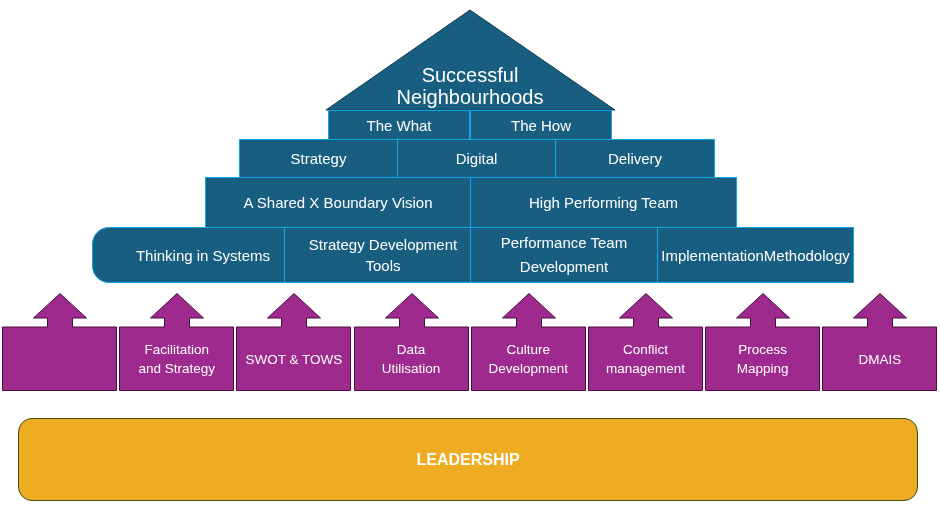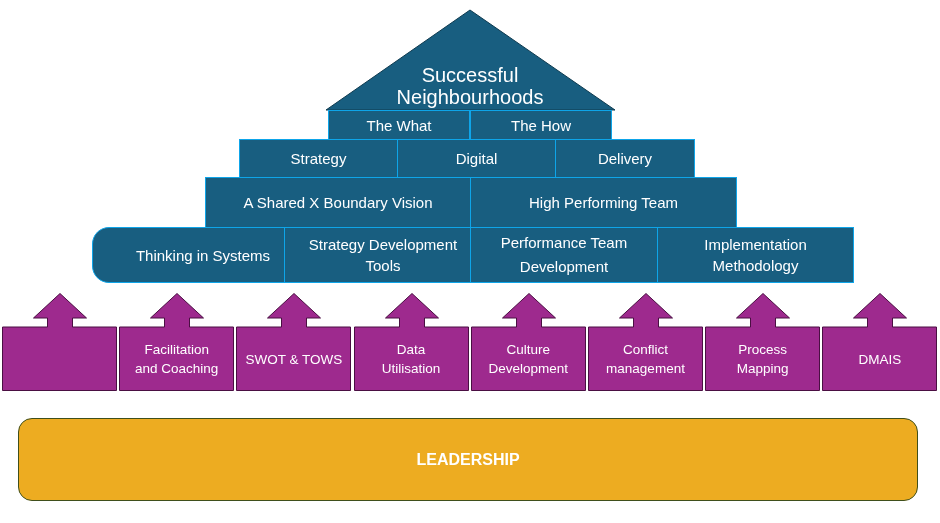--- a/index.html
+++ b/index.html
@@ -39,21 +39,21 @@
 <div class="blk" style="left:470px;top:110px;width:142px;height:30px;">
   <span>The How</span>
 </div>
 
 <div class="blk" style="left:239px;top:139px;width:159px;height:39px;">
   <span>Strategy</span>
 </div>
 <div class="blk" style="left:397px;top:139px;width:159px;height:39px;">
   <span>Digital</span>
 </div>
-<div class="blk" style="left:555px;top:139px;width:140px;height:39px;">
+<div class="blk" style="left:555px;top:139px;width:160px;height:39px;">
   <span>Delivery</span>
 </div>
 
 <div class="blk" style="left:205px;top:177px;width:266px;height:51px;">
   <span>A Shared X Boundary Vision</span>
 </div>
 <div class="blk" style="left:470px;top:177px;width:267px;height:51px;">
   <span>High Performing Team</span>
 </div>
 
@@ -61,39 +61,39 @@
   <span>Thinking in Systems</span>
 </div>
 <div class="blk" style="left:284px;top:227px;width:198px;height:56px;flex-direction:column;">
   <span>Strategy Development</span>
   <span>Tools</span>
 </div>
 <div class="blk" style="left:470px;top:227px;width:188px;height:56px;flex-direction:column;line-height:24px;">
   <span>Performance Team</span>
   <span>Development</span>
 </div>
-<div class="blk" style="left:657px;top:227px;width:197px;height:56px;flex-direction:column;">
+<div class="blk" style="left:657px;top:227px;width:197px;height:56px;flex-direction:row;">
   <span>Implementation</span>
   <span>Methodology</span>
 </div>
 
 <div id="pillars">
     <div class="pillar" style="left: 2px;">
       <svg width="115" height="98">
         <polygon points="58,0.5 84.5,25 70.5,25 70.5,34 114.5,34 114.5,97.5 0.5,97.5 0.5,34 45.5,34 45.5,25 31.5,25" fill="#9E2A8E" stroke="#4A0F42" stroke-width="1"></polygon>
       </svg>
     </div>
     <div class="pillar" style="left: 119.2px;">
       <svg width="115" height="98">
         <polygon points="58,0.5 84.5,25 70.5,25 70.5,34 114.5,34 114.5,97.5 0.5,97.5 0.5,34 45.5,34 45.5,25 31.5,25" fill="#9E2A8E" stroke="#4A0F42" stroke-width="1"></polygon>
       </svg>
       <div class="pillar-label">
         <div>
           <div>Facilitation</div>
-          <div>and Coaching</div>
+          <div>and Strategy</div>
         </div>
       </div>
     </div>
     <div class="pillar" style="left: 236.4px;">
       <svg width="115" height="98">
         <polygon points="58,0.5 84.5,25 70.5,25 70.5,34 114.5,34 114.5,97.5 0.5,97.5 0.5,34 45.5,34 45.5,25 31.5,25" fill="#9E2A8E" stroke="#4A0F42" stroke-width="1"></polygon>
       </svg>
       <div class="pillar-label">
         <div>
           <div>SWOT &amp; TOWS</div>

